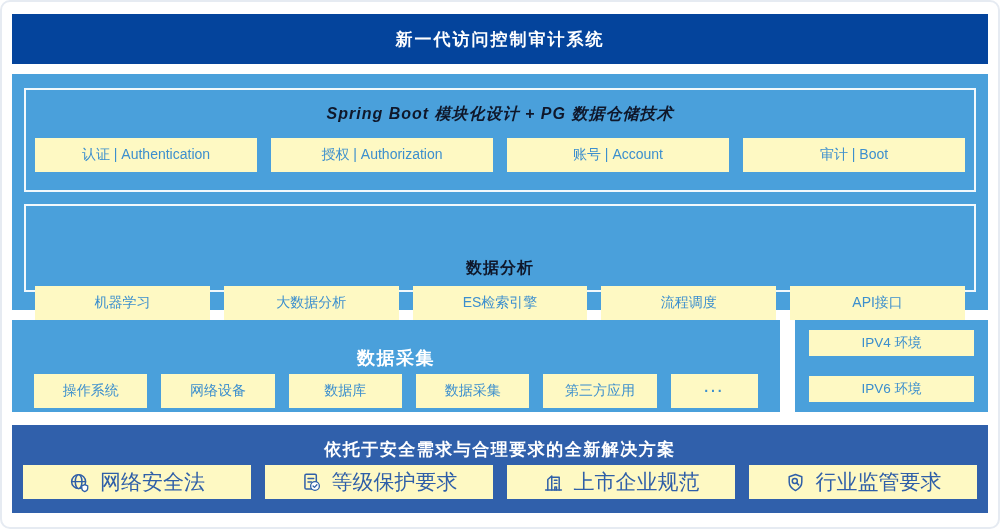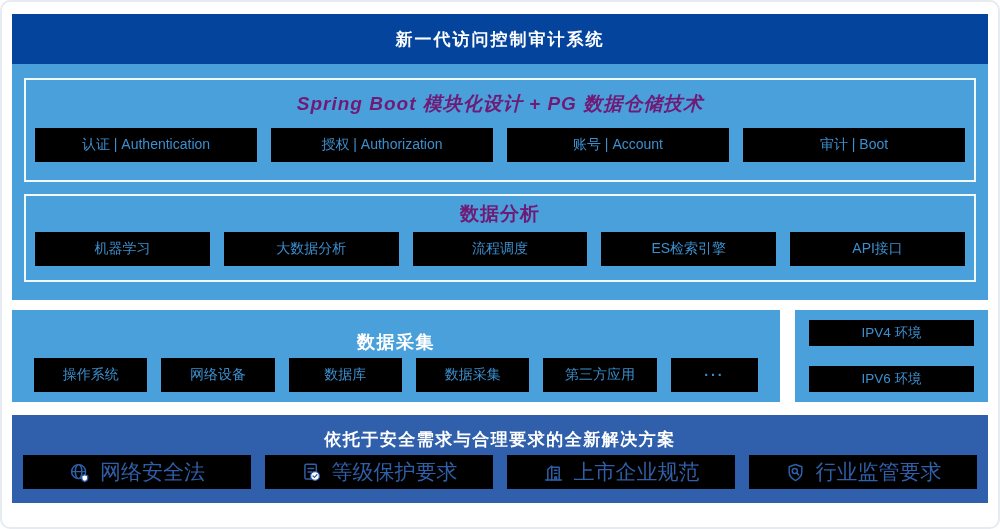--- a/index.html
+++ b/index.html
@@ -16,44 +16,45 @@
     padding:12px 10px 0;
     overflow:hidden;
   }
   
   .banner {
     height:50px;
     background:var(--banner,#04449c);
     color:#fff;
     display:flex; align-items:center; justify-content:center;
     font-size:17px; font-weight:bold; letter-spacing:2px;
+    margin-bottom:10px;
   }
   
   .sky { background:var(--sky,#4aa0db); }
   .platform { height:236px; padding:14px 12px 0; margin-bottom:10px; }
   .bordered { border:2px solid rgba(255,255,255,0.92); }
   .sub-springboot { height:104px; margin-bottom:12px; padding:0 9px; }
   .sub-analysis   { height:88px;  padding:0 9px; }
   .sub-title {
-    text-align:center; color:#701a75; font-weight:bold;
-    font-size:19px; letter-spacing:1px;
+    text-align:center; color:#0f172a; font-weight:bold;
+    font-size:16px; letter-spacing:1px;
   }
   .sub-springboot .sub-title { line-height:48px; font-style:italic; }
-  .sub-analysis   .sub-title { line-height:36px; }
+  .sub-analysis   .sub-title { line-height:36px;margin-top:44px; }
   .box-row { display:flex; gap:14px; }
   .wbox {
-    flex:1; height:34px; background:#000000;
+    flex:1; height:34px; background:#fef9c3;
     color:var(--boxtext,#3c8fce); font-size:14px;
     display:flex; align-items:center; justify-content:center;
     white-space:nowrap;
   }
   .wbox.narrow { flex:0.77; letter-spacing:2px; font-weight:bold; }
   
   .collect-row { display:flex; gap:15px; height:92px; margin-bottom:13px; }
-  .collect { flex:1; padding:16px 22px 0; }
+  .collect { flex:1; padding:22px 22px 0; }
   .sec-title {
     text-align:center; color:#fff; font-weight:bold;
     font-size:18px; letter-spacing:1.5px;
   }
   .collect .sec-title { line-height:32px; }
   .ipv {
     width:193px; display:flex; flex-direction:column;
     justify-content:center; gap:20px; padding:8px 14px;
   }
   .ipv .wbox { flex:none; height:26px; font-size:13.5px; }
@@ -83,22 +84,22 @@
         <div class="wbox">账号 | Account</div>
         <div class="wbox">审计 | Boot</div>
       </div>
     </div>
 
     <div class="sub-analysis bordered">
       <div class="sub-title">数据分析</div>
       <div class="box-row">
         <div class="wbox">机器学习</div>
         <div class="wbox">大数据分析</div>
+        <div class="wbox">ES检索引擎</div>
         <div class="wbox">流程调度</div>
-        <div class="wbox">ES检索引擎</div>
         <div class="wbox">API接口</div>
       </div>
     </div>
 
   </div>
 
   <div class="collect-row">
     <div class="collect sky">
       <div class="sec-title">数据采集</div>
       <div class="box-row">

